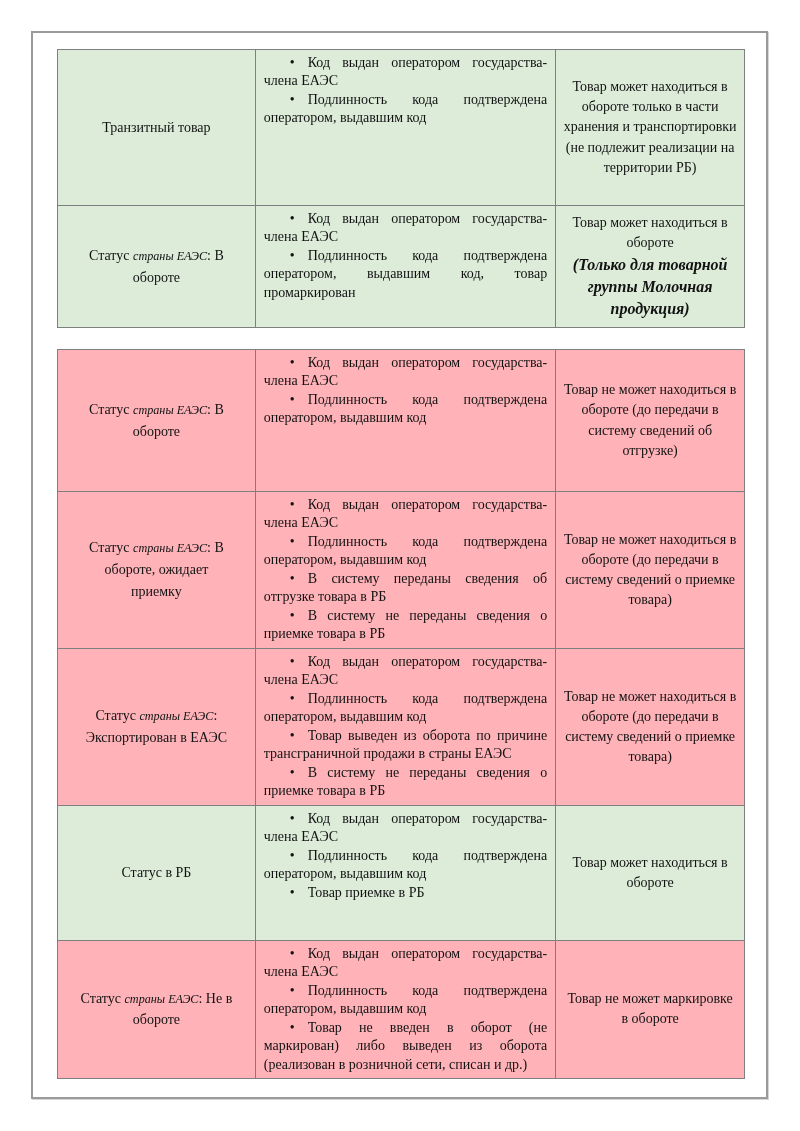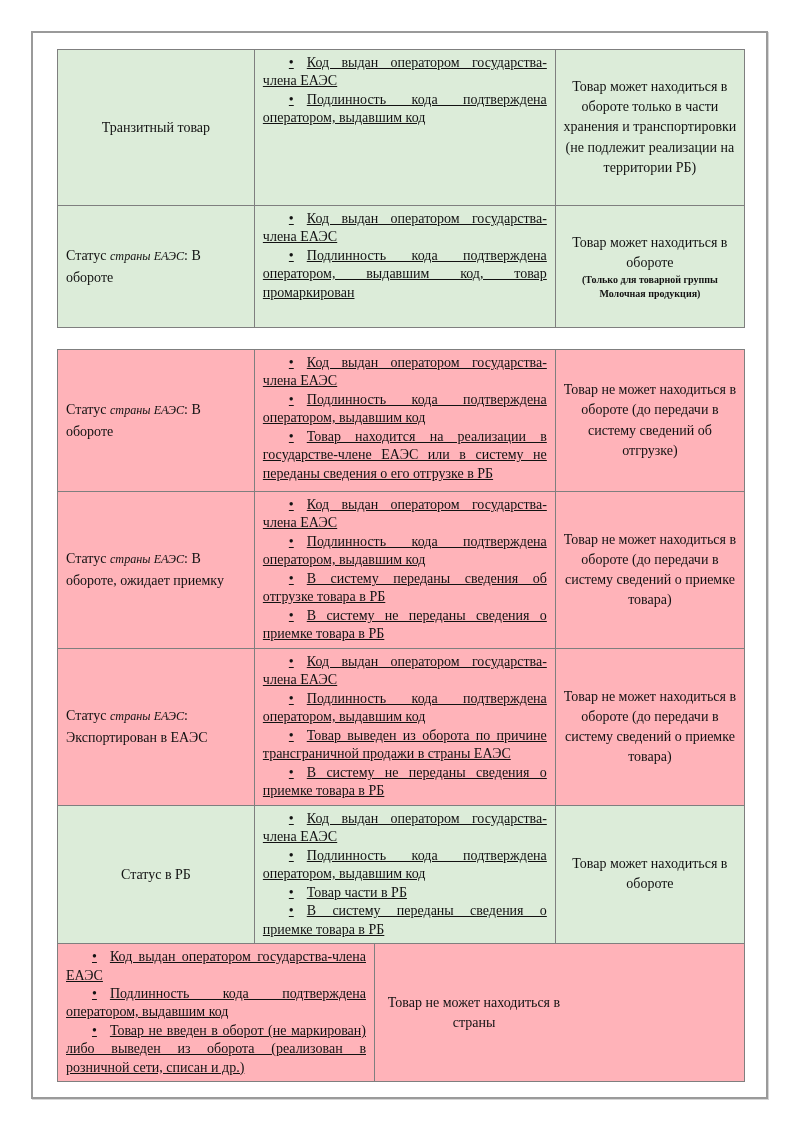--- a/index.html
+++ b/index.html
@@ -18,38 +18,38 @@
     border:1px solid #7f7f7f; box-sizing:border-box;
   }
   .tbl-first { margin-top:16px; }
   .tbl-second { margin-top:21px; }
   .row { display:flex; }
   .row + .row { border-top:1px solid #7f7f7f; }
   .cell { box-sizing:border-box; }
   .c-status {
     width:207px; border-right:1px solid #7f7f7f;
     display:flex; align-items:center; justify-content:center;
-    text-align:left; padding:4px 8px; font-size:14px; line-height:1.55;
+    text-align:center; padding:4px 20px; font-size:14px; line-height:1.55;
   }
   .c-cond {
     width:317px; border-right:1px solid #7f7f7f;
     padding:4px 8px 4px 8px; font-size:14px; line-height:1.32;
     text-align:justify;
   }
   .c-res {
     width:198px;
     display:flex; align-items:center; justify-content:flex-start;
     text-align:center; padding:4px 7px; font-size:14px; line-height:1.44;
   }
   .green { background:#dcecd9; }
   .pink  { background:#ffb3b9; }
-  .bullet { text-indent:26px;text-decoration:underline; }
+  .bullet { text-indent:26px; }
   .dot { margin-right:13px; }
   .it { font-style:italic; font-size:0.87em;margin-top:12px; }
-  .note { font-weight:bold; font-size:10px; line-height:1.38; }
+  .note { font-weight:bold; font-style:italic; font-size:16px; line-height:1.38; }
 </style>
 </head>
 <body>
 
 <div class="frame">
 
   <div class="tbl tbl-first">
 
     <div class="row green" style="min-height:155px">
       <div class="cell c-status">
@@ -87,21 +87,20 @@
 
   <div class="tbl tbl-second">
 
     <div class="row pink" style="min-height:141px">
       <div class="cell c-status">
         <div><span>Статус </span><span class="it">страны ЕАЭС</span><span>: В обороте</span></div>
       </div>
       <div class="cell c-cond">
         <div class="bullet"><span class="dot">•</span><span>Код выдан оператором государства-члена ЕАЭС</span></div>
         <div class="bullet"><span class="dot">•</span><span>Подлинность кода подтверждена оператором, выдавшим код</span></div>
-        <div class="bullet"><span class="dot">•</span><span>Товар находится на реализации в государстве-члене ЕАЭС или в систему не переданы сведения о его отгрузке в РБ</span></div>
       </div>
       <div class="cell c-res">
         <div>
             <div>Товар не может находиться в обороте (до передачи в систему сведений об отгрузке)</div>
           </div>
       </div>
     </div>
 
     <div class="row pink" style="min-height:156px">
       <div class="cell c-status">
@@ -139,40 +138,42 @@
       </div>
     </div>
 
     <div class="row green" style="min-height:134px">
       <div class="cell c-status">
         <div><span>Статус в РБ</span><span class="it"></span><span></span></div>
       </div>
       <div class="cell c-cond">
         <div class="bullet"><span class="dot">•</span><span>Код выдан оператором государства-члена ЕАЭС</span></div>
         <div class="bullet"><span class="dot">•</span><span>Подлинность кода подтверждена оператором, выдавшим код</span></div>
-        <div class="bullet"><span class="dot">•</span><span>Товар части в РБ</span></div>
-        <div class="bullet"><span class="dot">•</span><span>В систему переданы сведения о приемке товара в РБ</span></div>
+        <div class="bullet"><span class="dot">•</span><span>Товар приемке в РБ</span></div>
       </div>
       <div class="cell c-res">
         <div>
             <div>Товар может находиться в обороте</div>
             <div class="note"></div>
           </div>
       </div>
     </div>
 
     <div class="row pink" style="min-height:133px">
+      <div class="cell c-status">
+        <div><span>Статус </span><span class="it">страны ЕАЭС</span><span>: Не в обороте</span></div>
+      </div>
       <div class="cell c-cond">
         <div class="bullet"><span class="dot">•</span><span>Код выдан оператором государства-члена ЕАЭС</span></div>
         <div class="bullet"><span class="dot">•</span><span>Подлинность кода подтверждена оператором, выдавшим код</span></div>
         <div class="bullet"><span class="dot">•</span><span>Товар не введен в оборот (не маркирован) либо выведен из оборота (реализован в розничной сети, списан и др.)</span></div>
       </div>
       <div class="cell c-res">
         <div>
-            <div>Товар не может находиться в страны</div>
+            <div>Товар не может маркировке в обороте</div>
             <div class="note"></div>
           </div>
       </div>
     </div>
 
   </div>
 
 </div>
 
 </body></html>

